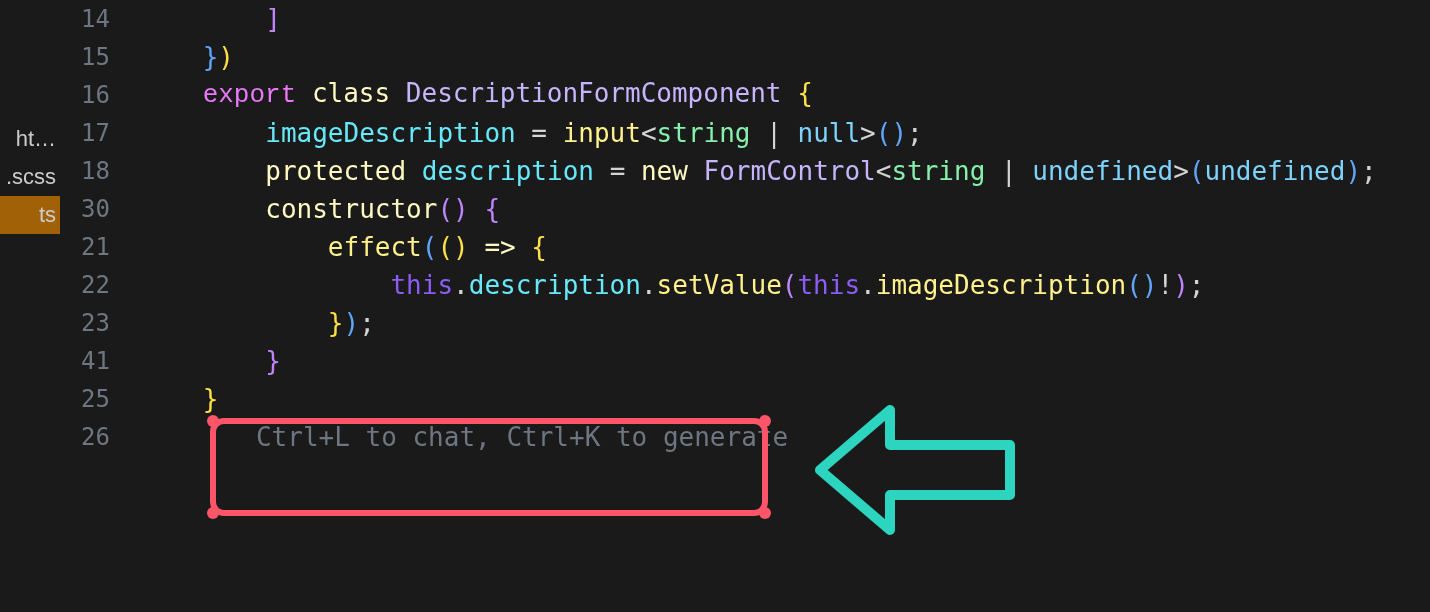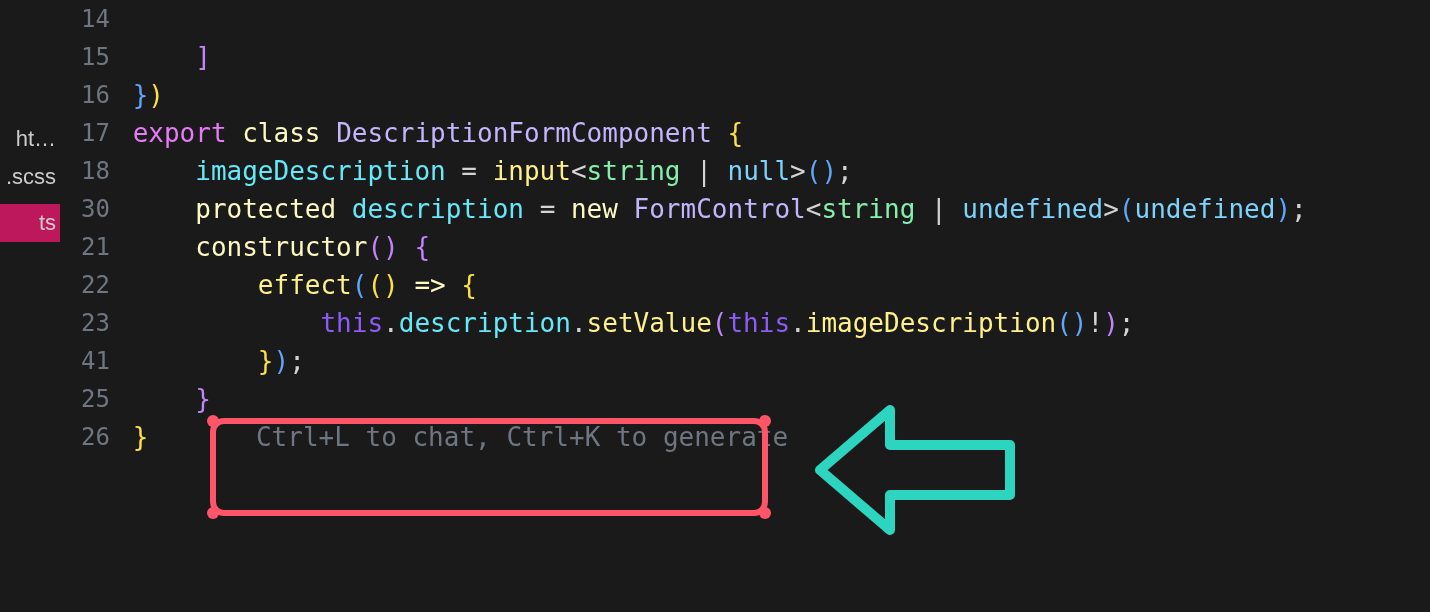--- a/index.html
+++ b/index.html
@@ -27,49 +27,47 @@
       color: #cccccc;
     }
     .file-tab {
       padding: 6px 4px 6px 0;
       white-space: nowrap;
       overflow: hidden;
       text-align: right;
       font-family: -apple-system, BlinkMacSystemFont, 'Segoe UI', sans-serif;
     }
     .file-tab.active {
-      background: #be185d;
-      margin-top: 8px;
+      background: #a16207;
     }
     .editor {
       flex: 1;
       background: #1a1a1a;
       padding-left: 10px;
       position: relative;
     }
     .code-line {
       display: flex;
       height: 38px;
-      align-items: flex-start;
+      align-items: flex-end;
       line-height: 38px;
-      flex-direction: column;
     }
     .line-number {
       width: 70px;
       text-align: right;
       color: #6e7681;
       padding-right: 30px;
       user-select: none;
       font-size: 24px;
     }
     .line-content {
       white-space: pre;
       font-size: 26px;
     }
-    .tok-keyword { color: #e879f9; }
+    .tok-keyword { color: #e879f9; font-family: Liberation Mono, monospace; }
     .tok-keyword2 { color: #fef9c3; }
     .tok-class { color: #c4b5fd; }
     .tok-type { color: #86efac; }
     .tok-func { color: #fef08a; }
     .tok-prop { color: #67e8f9; }
     .tok-method { color: #fef08a; }
     .tok-punct { color: #d4d4d4; }
     .tok-brace-yellow { color: #fde047; }
     .tok-brace-purple { color: #c084fc; }
     .tok-brace-blue { color: #60a5fa; }

